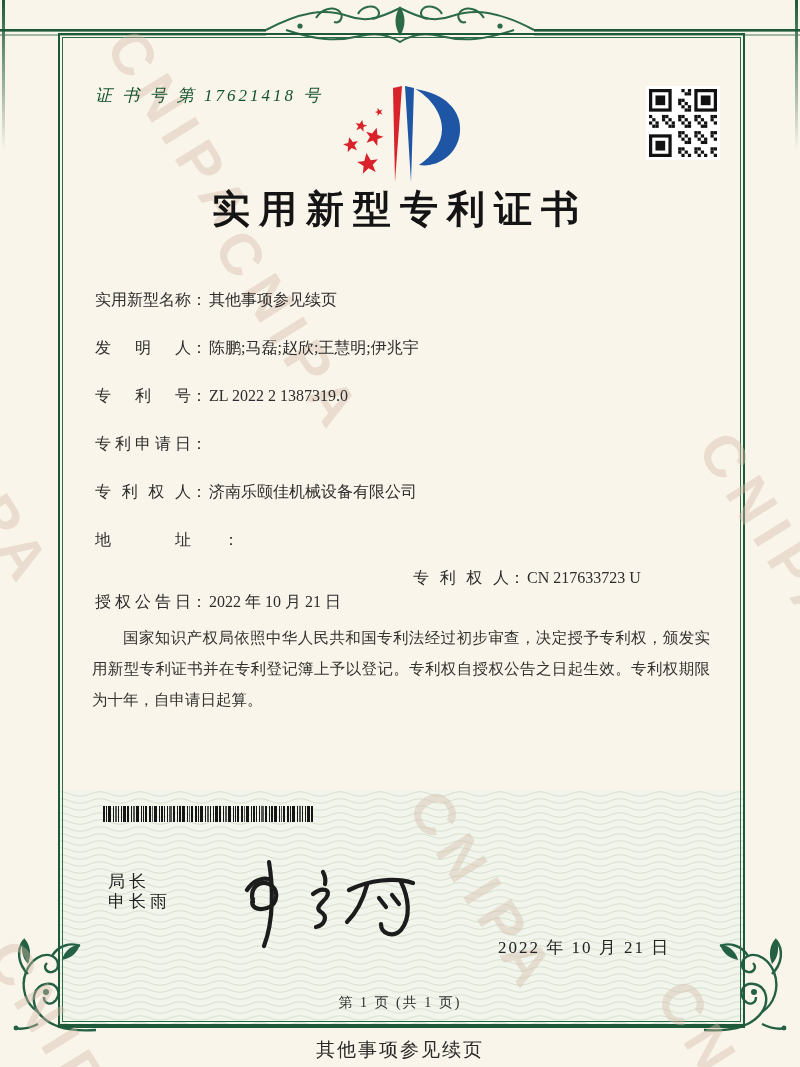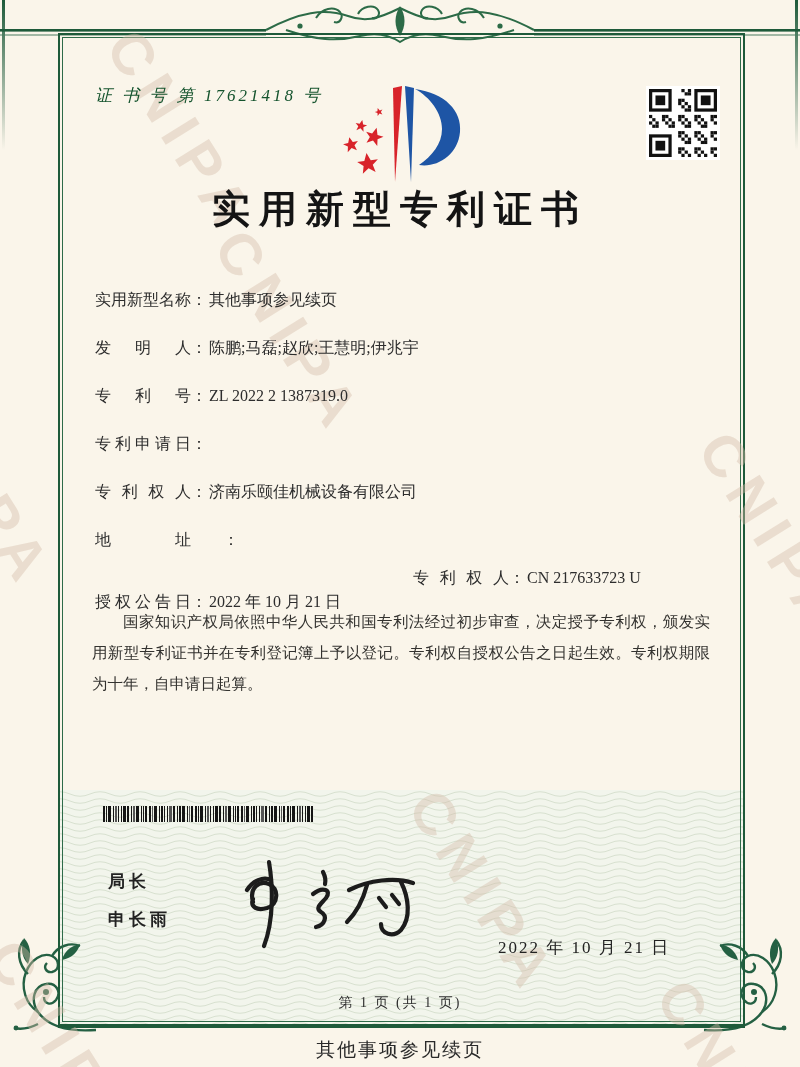--- a/index.html
+++ b/index.html
@@ -49,31 +49,31 @@
   .fields{position:absolute;left:95px;top:287px;width:612px;z-index:2;font-size:16px;color:#2d2d2d;}
   .row{display:flex;line-height:26px;margin-bottom:22px;}
   .row.addr{margin-bottom:12px;gap:32px;}
   .lbl{width:96px;flex:0 0 96px;text-align:justify;text-align-last:justify;}
   .colon{flex:0 0 18px;}
   .val{flex:1;}
   .val.addr-val{max-width:455px;}
   .pair{display:flex;}
   .pair.first{width:318px;flex:0 0 318px;margin-top:24px;}
   
-  .paragraphs{position:absolute;left:92px;top:606px;width:618px;z-index:2;
+  .paragraphs{position:absolute;left:92px;top:622px;width:618px;z-index:2;
     font-size:15.5px;line-height:31px;color:#33322f;text-align:justify;}
   .paragraphs p{margin:0;text-indent:2em;}
   
   .waveband{position:absolute;left:60px;top:790px;width:683px;height:234px;
     background:#f2f5ec;overflow:hidden;z-index:0;}
   
   .barcode{position:absolute;left:103px;top:806px;z-index:2;}
   .director{position:absolute;left:108px;top:872px;z-index:2;font-size:17px;letter-spacing:4px;color:#222;}
-  .director div{line-height:20px;font-weight:bold;}
-  .director .name{margin-top:18px;}
+  .director div{line-height:20px;}
+  .director .name{}
   .signature{position:absolute;left:233px;top:850px;z-index:2;}
   .issue-date{position:absolute;left:498px;top:936px;z-index:2;font-size:17px;letter-spacing:2px;color:#222;}
   .page-info{position:absolute;left:0;top:994px;width:100%;text-align:center;z-index:2;font-size:14px;letter-spacing:2px;color:#2e2e2e;}
   .note{position:absolute;left:0;top:1037px;width:100%;text-align:center;z-index:2;font-size:19px;letter-spacing:2px;color:#2a2a2a;}
   svg{display:block;}
 </style>
 </head>
 <body>
 
 <div class="page">

